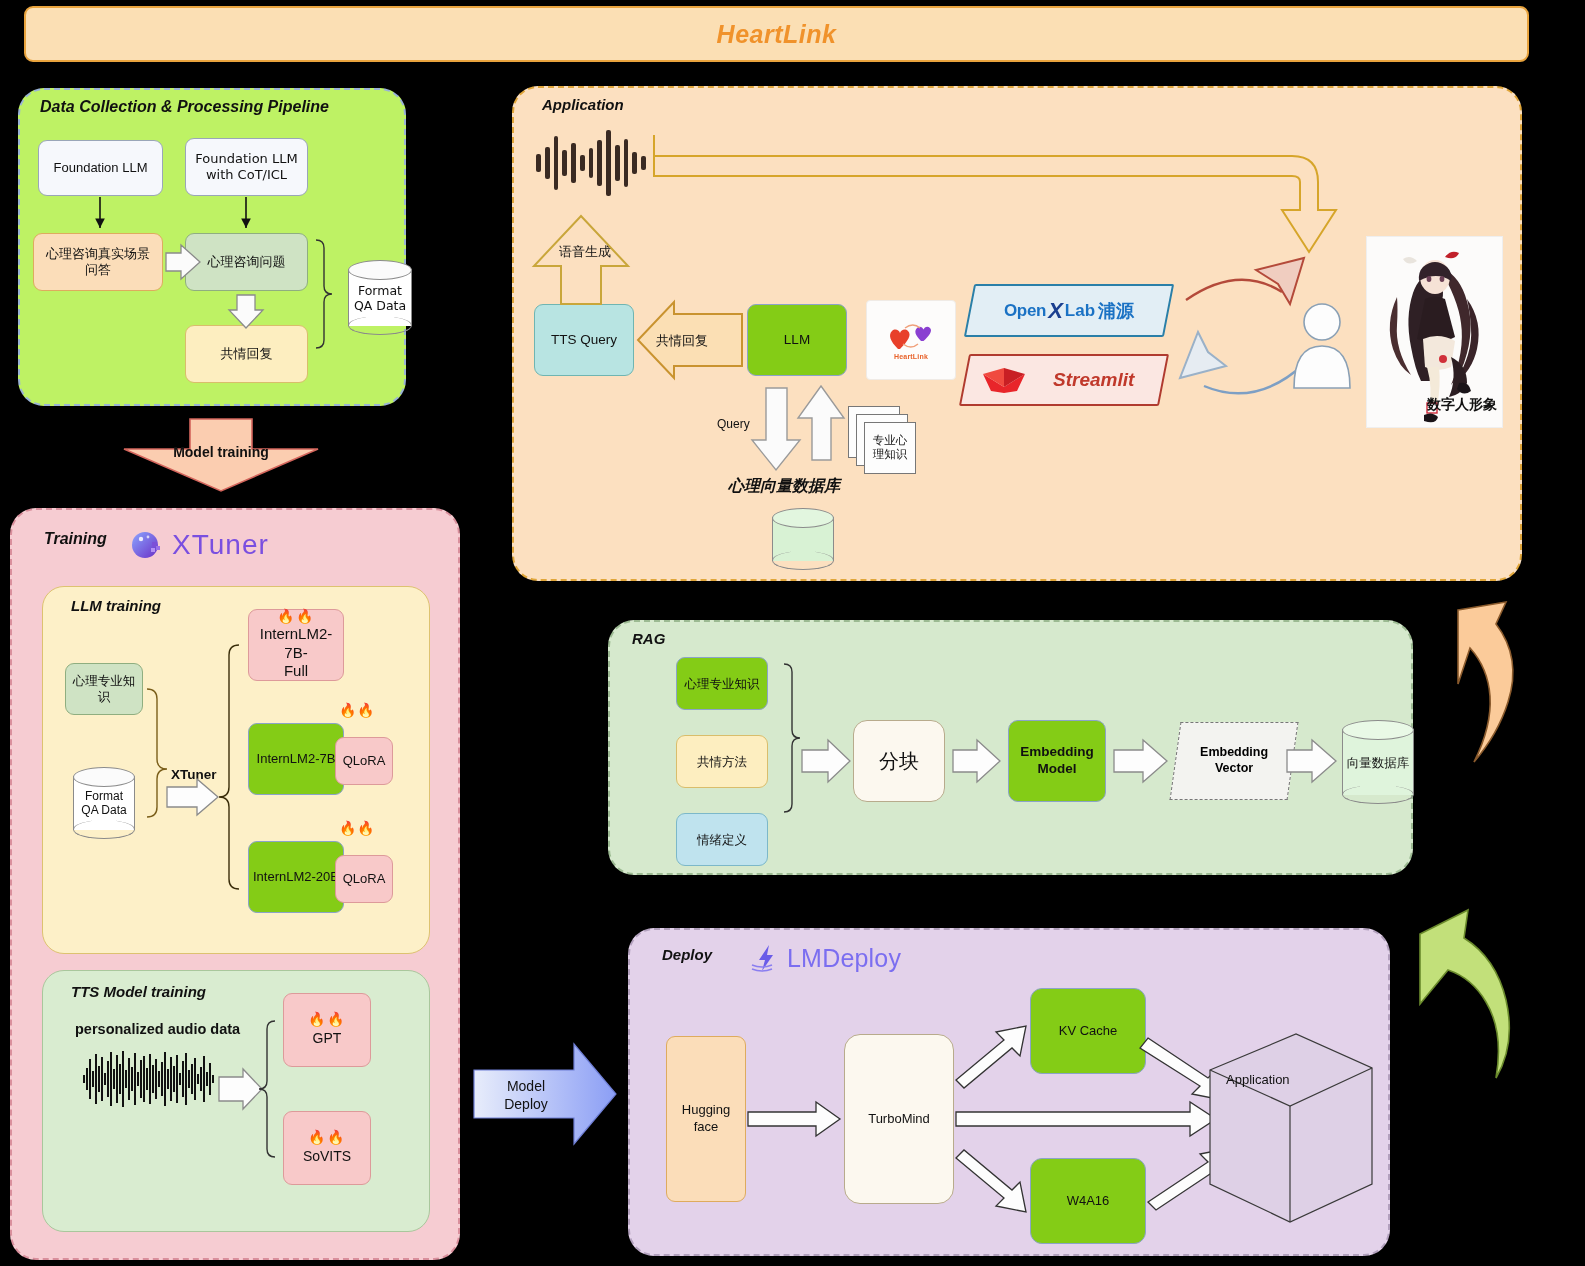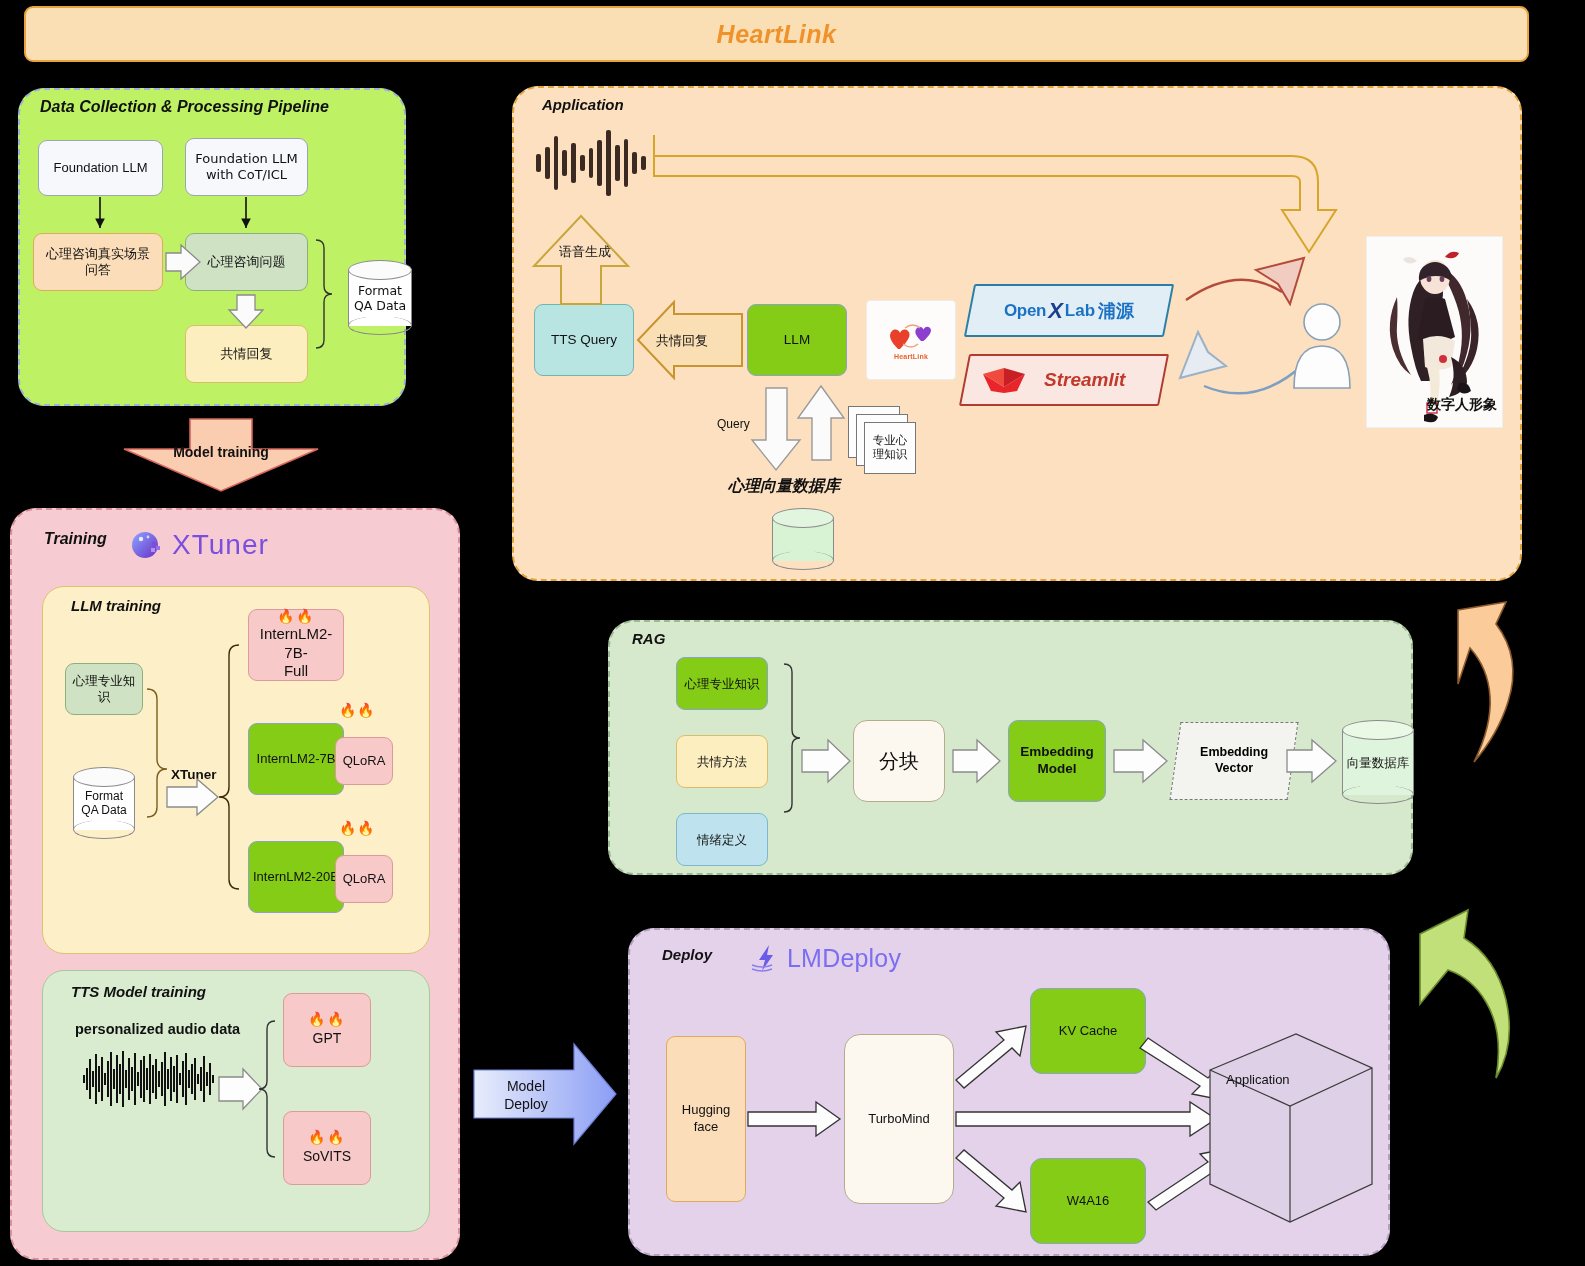--- a/index.html
+++ b/index.html
@@ -152,21 +152,21 @@
     <div class="abs center" style="left:455px;top:196px;width:200px;height:53px;">
       <span style="font-size:17px;font-weight:bold;color:#1b72c4;letter-spacing:-.3px;">Open</span>
       <span style="font-size:22px;font-weight:900;color:#1b3f8f;margin:0 2px;font-style:italic;">X</span>
       <span style="font-size:17px;font-weight:bold;color:#1b72c4;">Lab</span>
       <span class="cn" style="font-size:18px;font-weight:bold;color:#1b72c4;margin-left:3px;">浦源</span>
 
     </div>
 
     <div class="abs" style="left:450px;top:266px;width:200px;height:52px;background:#fbe7e2;
                 border:2px solid #b03b2f;transform:skewX(-11deg);border-radius:2px;"></div>
-    <div class="abs" style="left:450px;top:266px;width:200px;height:52px;display:flex;align-items:center;gap:18px;padding-left:18px;box-sizing:border-box;">
+    <div class="abs" style="left:450px;top:266px;width:200px;height:52px;display:flex;align-items:center;gap:27px;padding-left:18px;box-sizing:border-box;">
       <svg width="44" height="26" viewBox="0 0 44 26">
         <path d="M1,7 L22,20 L43,7 L35,24 L22,26 L9,24 z" fill="#e8252a"></path>
         <path d="M1,7 L22,1 L22,20 z" fill="#f04a3f"></path>
         <path d="M43,7 L22,1 L22,20 z" fill="#c81f24"></path>
       </svg>
       <span style="font-size:19px;font-weight:bold;font-style:italic;color:#c0392b;">Streamlit</span>
     </div>
 
     <div class="abs" style="left:203px;top:329px;font-size:12px;color:#111;">Query</div>
 

